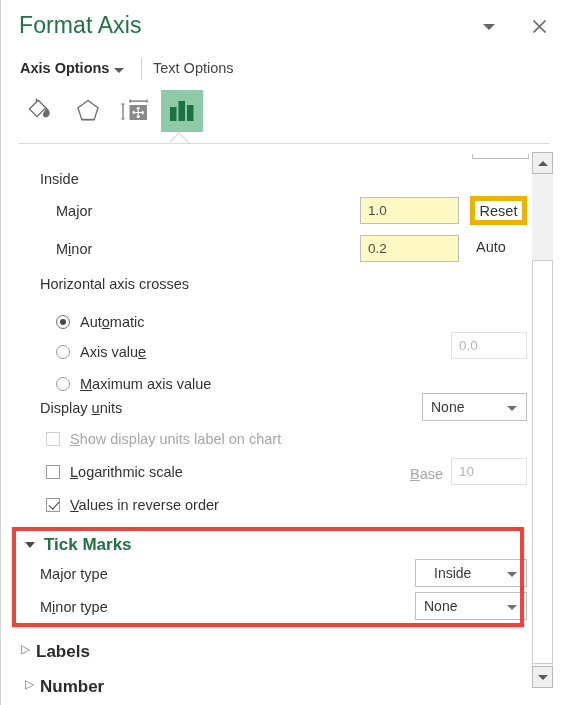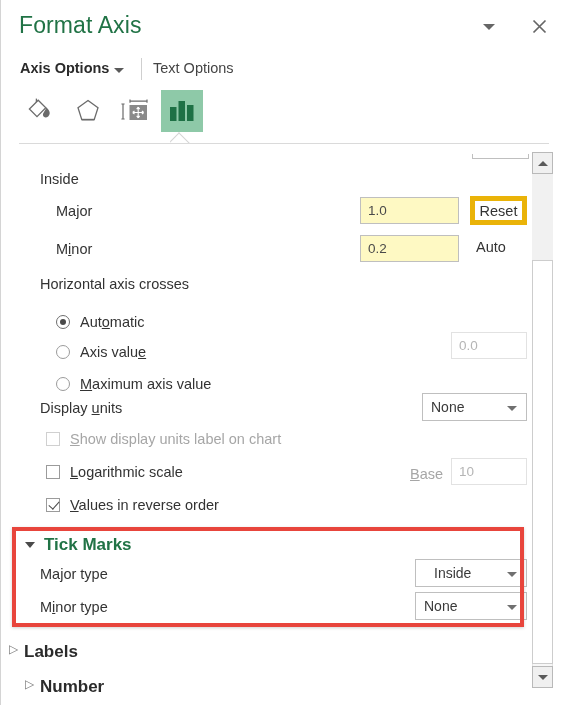--- a/index.html
+++ b/index.html
@@ -426,21 +426,21 @@
       <span class="val">Inside</span>
       <span class="arrow"></span>
     </div>
 
     <div class="label" style="left:39px; top:445px;">M<span class="u">i</span>nor type</div>
     <div class="ddl" style="left:414px; top:438px; width:112px;">
       <span class="val">None</span>
       <span class="arrow"></span>
     </div>
 
-    <div class="sect collapsed" style="left:8px; top:488px;">
+    <div class="sect collapsed" style="left:20px; top:488px;">
       <span class="tri-closed"></span>
       <span class="stitle">Labels</span>
     </div>
 
     <div class="sect collapsed" style="left:24px; top:523px;">
       <span class="tri-closed"></span>
       <span class="stitle">Number</span>
     </div>
 
   </div>

